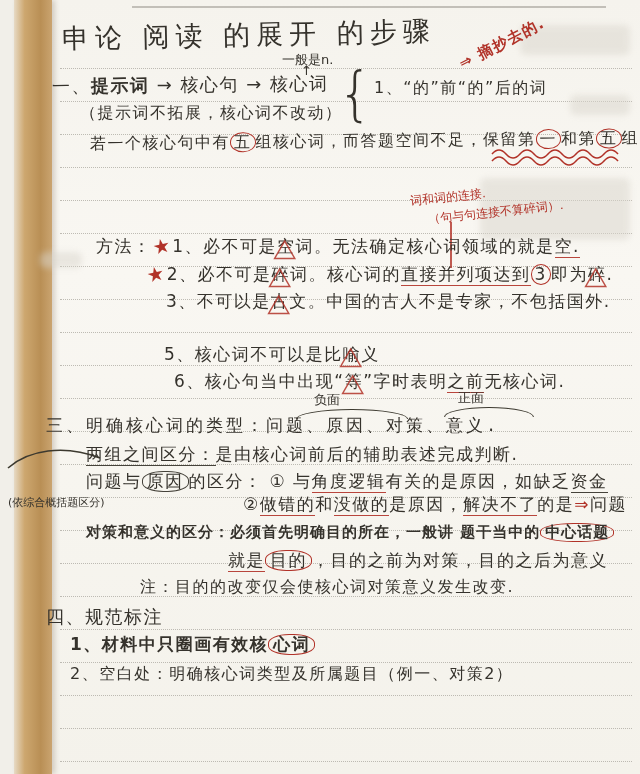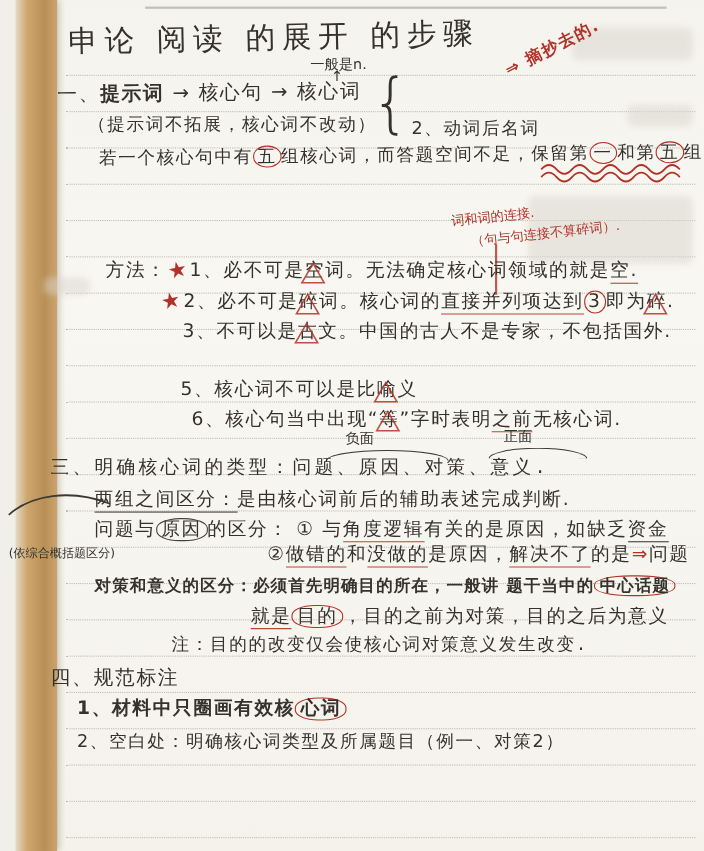--- a/index.html
+++ b/index.html
@@ -98,22 +98,22 @@
   <div class="hw sz13" style="left:301px;top:63px;">
     <span>↑</span>
   </div>
 
   <div class="hw sz18 rot-m05" style="left:52px;top:74px;">
     <span>一、</span><span class="b">提示词</span><span> → 核心句 → 核心词</span>
   </div>
   <div class="brace" style="left:338px;top:62px;">
     <span>{</span>
   </div>
-  <div class="hw sz16" style="left:374px;top:107px;">
-    <span>2、动词后名词</span>
+  <div class="hw sz16" style="left:374px;top:78px;">
+    <span>1、“的”前“的”后的词</span>
   </div>
   <div class="hw sz16" style="left:80px;top:103px;">
     <span>（提示词不拓展，核心词不改动）</span>
   </div>
   <div class="hw sz16 rot-m05" style="left:90px;top:131px;">
     <span>若一个核心句中有</span><span class="circ">五</span><span>组核心词，而答题空间不足，保留</span><span>第</span><span class="circ">一</span><span>和第</span><span class="circ">五</span><span>组.</span>
   </div>
   <svg style="left:492px;top:150px;" width="140" height="14">
     <path d="M0,4 q7,-8 14,0 t14,0 t14,0 t14,0 t14,0 t14,0 t14,0 t14,0 t14,0" fill="none" stroke="#b13228" stroke-width="1.6"></path>
     <path d="M0,11 q7,-8 14,0 t14,0 t14,0 t14,0 t14,0 t14,0 t14,0 t14,0 t14,0" fill="none" stroke="#b13228" stroke-width="1.6"></path>
@@ -171,21 +171,21 @@
   </div>
   <div class="hw" style="left:243px;top:494px;">
     <span>②</span><span class="u-red">做错的</span><span>和</span><span class="u-red">没做的</span><span>是原因，</span><span class="u-red">解决不了</span><span>的是</span><span class="red">⇒</span><span>问题</span>
   </div>
   <div class="hw sz15" style="left:86px;top:523px;">
     <span>对策和意义的区分：</span><span>必须首先明确目的所在，一般讲 题干当中的</span><span class="circ oval">中心话题</span>
   </div>
   <div class="hw" style="left:228px;top:550px;">
     <span class="u-red">就是</span><span class="circ oval">目的</span><span>，目的之前为对策，目的之后为意义</span>
   </div>
-  <div class="hw sz16" style="left:156px;top:577px;font-family:Liberation Mono, monospace;">
+  <div class="hw sz16" style="left:140px;top:577px;">
     <span>注：目的的改变仅会使核心词对策意义发生改变.</span>
   </div>
 
   <div class="hw sz18" style="left:46px;top:606px;">
     <span>四、规范标注</span>
   </div>
   <div class="hw" style="left:70px;top:634px;font-weight:bold;">
     <span>1、材料中只圈画有效核</span><span class="circ oval">心词</span>
   </div>
   <div class="hw sz16" style="left:70px;top:664px;">

